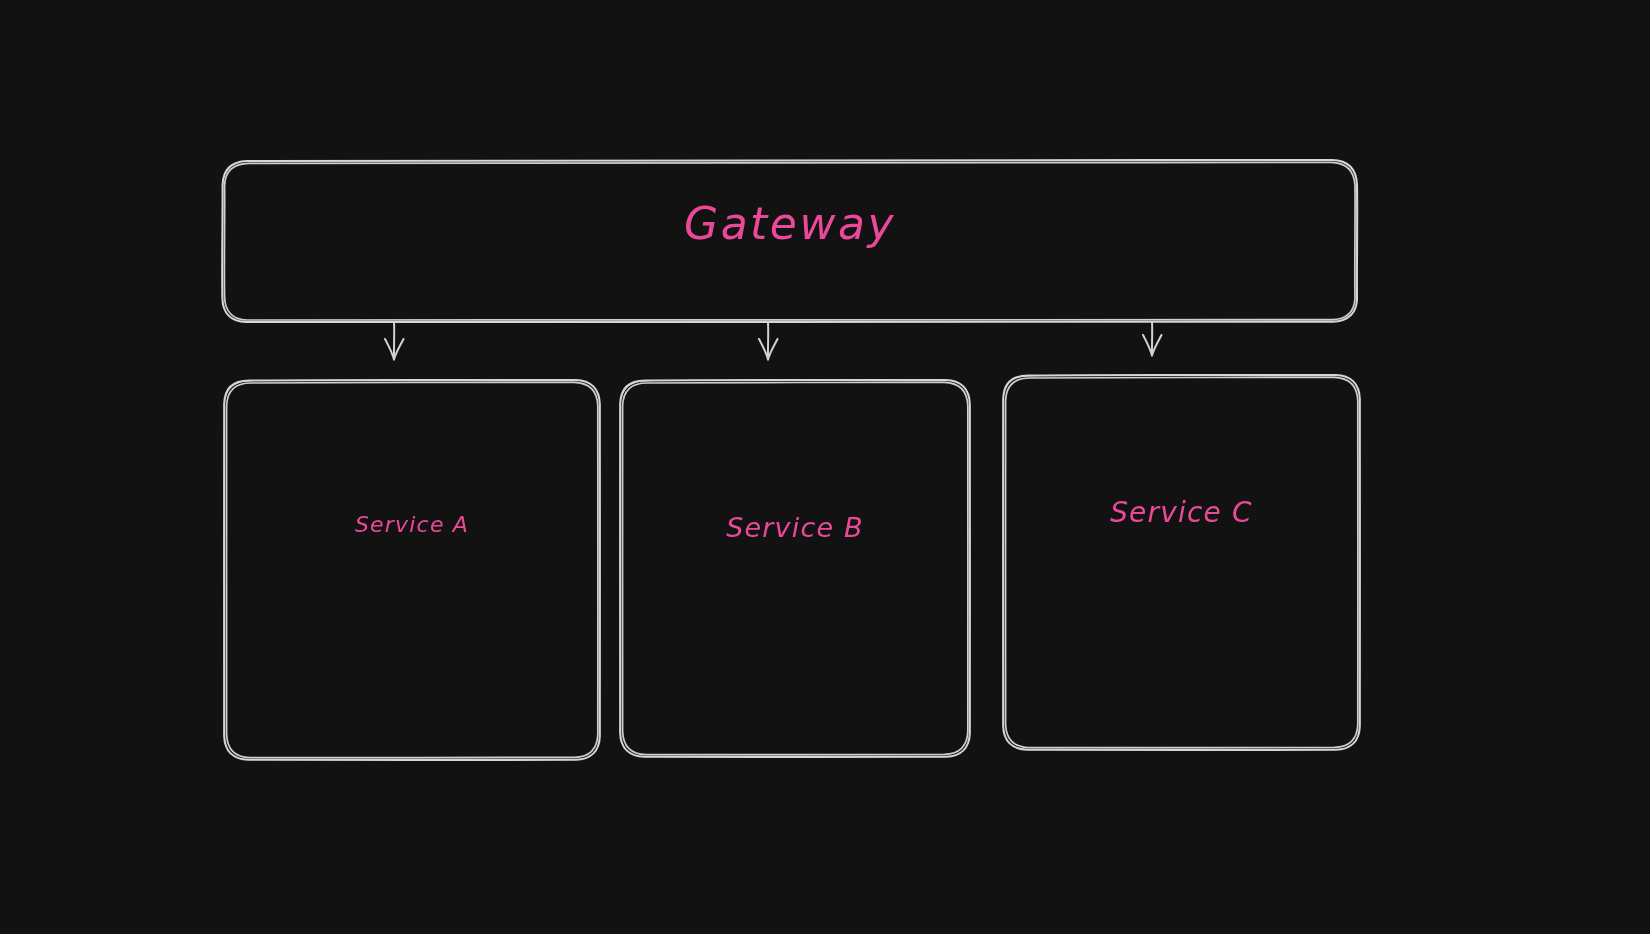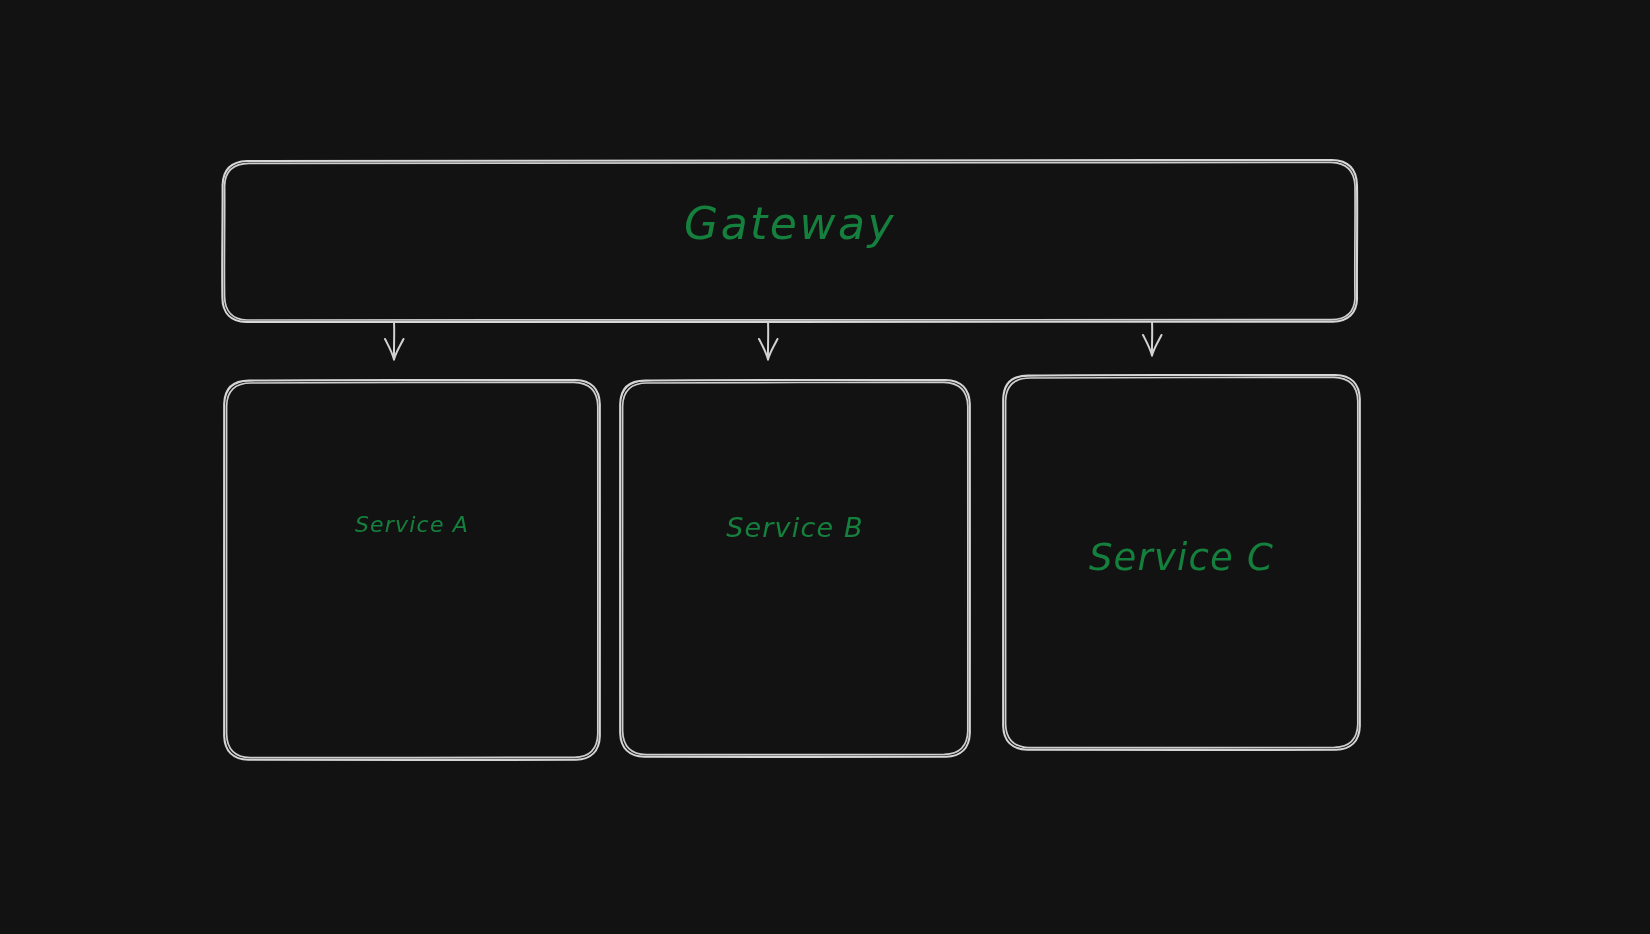--- a/index.html
+++ b/index.html
@@ -55,21 +55,21 @@
   .arrow-head {
     fill: none;
     stroke: #d2d2d2;
     stroke-width: 2.0;
     stroke-linecap: round;
     stroke-linejoin: round;
   }
   .node-label {
     position: absolute;
     text-align: center;
-    color: #15803d;
+    color: #ec4899;
     font-family: "DejaVu Sans", sans-serif;
     font-style: italic;
     letter-spacing: 1.2px;
     white-space: nowrap;
     -webkit-font-smoothing: antialiased;
     user-select: none;
   }
   #label-gateway {
     left: 222px;
     top: 198px;
@@ -84,23 +84,23 @@
     font-size: 22px;
   }
   #label-service-b {
     left: 620px;
     top: 512px;
     width: 350px;
     font-size: 27px;
   }
   #label-service-c {
     left: 1003px;
-    top: 536px;
+    top: 496px;
     width: 357px;
-    font-size: 37px;
+    font-size: 28px;
   }
 </style>
 </head>
 <body>
 
 <div id="canvas-root">
 
   <svg id="diagram-svg" viewBox="0 0 1650 934">
 
     <g>

